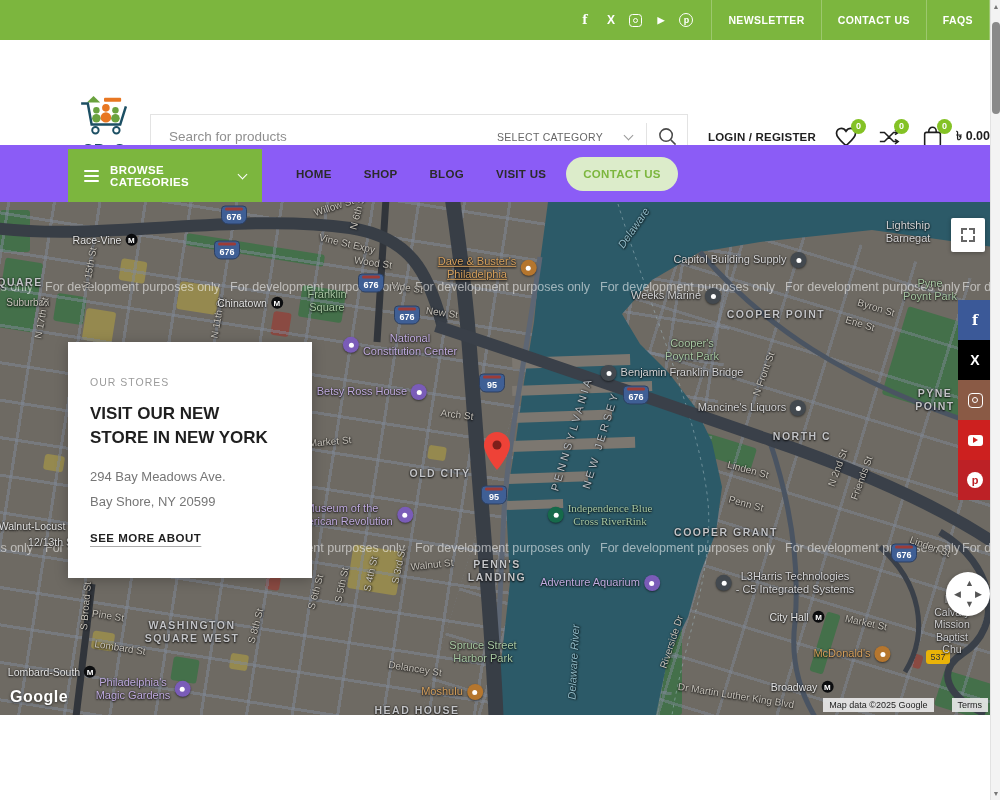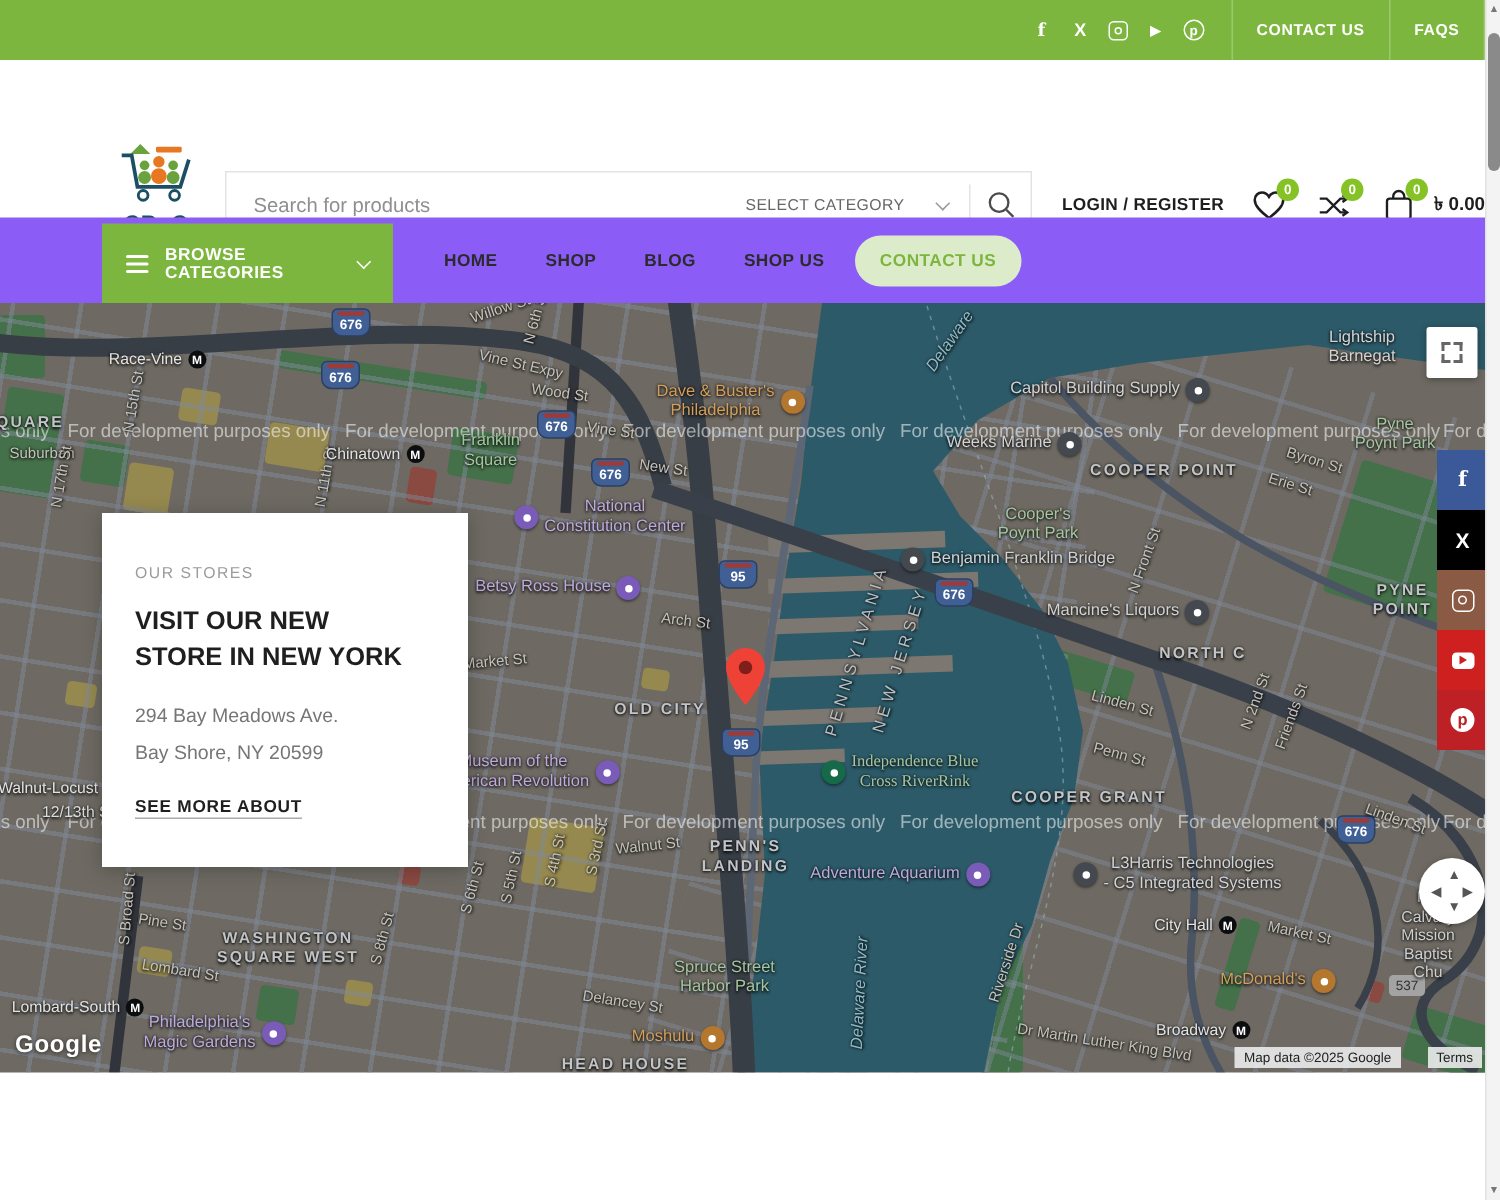--- a/index.html
+++ b/index.html
@@ -100,21 +100,21 @@
   .t-poi-amber .poi-dot{background:#b5762e;}
   .t-poi-green .poi-dot{background:#166a4a;}
   .t-poi-gray .poi-dot{background:#43494f;}
   .mbadge{width:12px;height:12px;border-radius:50%;background:#0c0d0f;color:#fff;font-size:8px;
           font-weight:bold;display:inline-flex;align-items:center;justify-content:center;flex:none;text-shadow:none;}
   .sh-int{width:24px;height:17px;background:#3f5f95;border:1px solid #2c3f61;border-radius:4px 4px 7px 7px;
           color:#fff;font-size:9px;font-weight:bold;display:flex;align-items:center;justify-content:center;
           position:relative;text-shadow:none;margin-left:28px;}
   .sh-int::before{content:"";position:absolute;top:1px;left:3px;right:3px;height:3px;background:#9c3c38;border-radius:2px;}
   .sh-int span{margin-top:3px;}
-  .sh-gray{min-width:20px;height:14px;padding:0 2px;background:#a3a3a3;border-radius:3px;color:#333;
+  .sh-gray{min-width:20px;height:14px;padding:0 2px;background:#eab308;border-radius:3px;color:#333;
            font-size:9px;font-weight:normal;display:flex;align-items:center;justify-content:center;text-shadow:none;}
 
   .pin{position:absolute;left:484px;top:230px;z-index:4;}
 
   
   .store-card{position:absolute;left:68px;top:140px;width:244px;height:236px;background:#fff;z-index:6;
               box-shadow:0 2px 12px rgba(0,0,0,.25);padding:34px 22px 0 22px;box-sizing:border-box;}
   .card-eyebrow{font-size:10.5px;color:#9b9b9b;letter-spacing:1px;margin-bottom:14px;}
   .card-title{font-size:17px;font-weight:bold;color:#1f1f1f;line-height:1.4;white-space:pre-line;margin-bottom:14px;}
   .card-addr{font-size:13px;color:#767676;line-height:1.95;}
@@ -173,20 +173,21 @@
 
   <div class="topbar">
     <div class="topbar-social">
         <span class="ticon i-facebook"></span>
         <span class="ticon i-x"></span>
         <span class="ticon i-instagram"></span>
         <span class="ticon i-youtube"></span>
         <span class="ticon i-pinterest"></span>
       </div>
     <div class="topbar-links">
+        <div class="toplink">NEWSLETTER</div>
         <div class="toplink">CONTACT US</div>
         <div class="toplink">FAQS</div>
       </div>
   </div>
 
   <div class="header">
     <div class="logo">
       <svg width="54" height="40" viewBox="0 0 56 42">
         <polygon points="10,8 17,1 24,8" fill="#6aa23e"></polygon>
         <rect x="28" y="3" width="18" height="4" rx="1" fill="#e87722"></rect>
@@ -254,21 +255,21 @@
           <span></span>
           <span></span>
         </span>
       <span class="browse-label">BROWSE CATEGORIES</span>
       <span class="chev"></span>
     </div>
     <div class="menu">
         <div class="menu-item">HOME</div>
         <div class="menu-item">SHOP</div>
         <div class="menu-item">BLOG</div>
-        <div class="menu-item">SHOP US</div>
+        <div class="menu-item">VISIT US</div>
         <div class="menu-item active">CONTACT US</div>
       </div>
   </div>
 
   <div class="mapwrap">
     <div id="blocks">
         <div class="blk" style="left: 178px; top: 82px; width: 40px; height: 28px; background: rgb(149, 137, 79); transform: rotate(9deg); border-radius: 3px;"></div>
         <div class="blk" style="left: 84px; top: 108px; width: 30px; height: 32px; background: rgb(149, 137, 79); transform: rotate(9deg); border-radius: 3px;"></div>
         <div class="blk" style="left: 120px; top: 58px; width: 26px; height: 22px; background: rgb(149, 137, 79); transform: rotate(9deg); border-radius: 3px;"></div>
         <div class="blk" style="left: 350px; top: 346px; width: 50px; height: 44px; background: rgb(149, 137, 79); transform: rotate(9deg); border-radius: 3px;"></div>
@@ -351,21 +352,21 @@
         <div class="mlabel t-street" style="left: 442px; top: 111px; transform: translate(-50%, -50%) rotate(8deg);"><span class="mtext">New St</span></div>
         <div class="mlabel t-street" style="left: 28px; top: 101px; transform: translate(-50%, -50%);"><span class="mtext">Suburban</span></div>
         <div class="mlabel t-area" style="left: 20px; top: 80px; transform: translate(-50%, -50%);"><span class="mtext">QUARE</span></div>
         <div class="mlabel t-street-v" style="left: 42px; top: 116px; transform: translate(-50%, -50%) rotate(-80deg);"><span class="mtext">N 17th St</span></div>
         <div class="mlabel t-street-v" style="left: 90px; top: 66px; transform: translate(-50%, -50%) rotate(-80deg);"><span class="mtext">N 15th St</span></div>
         <div class="mlabel t-street-v" style="left: 218px; top: 116px; transform: translate(-50%, -50%) rotate(-80deg);"><span class="mtext">N 11th St</span></div>
         <div class="mlabel t-street-v" style="left: 358px; top: 10px; transform: translate(-50%, -50%) rotate(-75deg);"><span class="mtext">N 6th St</span></div>
         <div class="mlabel t-transit" style="left: 250px; top: 101px; transform: translate(-50%, -50%);"><span class="mtext">Chinatown</span><span class="mbadge">M</span></div>
         <div class="mlabel t-poi-green-text" style="left: 327px; top: 99px; transform: translate(-50%, -50%);"><span class="mtext">Franklin
 Square</span></div>
-        <div class="mlabel t-poi-amber" style="left: 487px; top: 66px; transform: translate(-50%, -50%);"><span class="mtext">Dave &amp; Buster's
+        <div class="mlabel t-poi-amber" style="left: 487px; top: 66px; transform: translate(-50%, -50%); text-decoration: underline;"><span class="mtext">Dave &amp; Buster's
 Philadelphia</span><span class="poi-dot"></span></div>
         <div class="mlabel t-water" style="left: 634px; top: 26px; transform: translate(-50%, -50%) rotate(-55deg);"><span class="mtext">Delaware</span></div>
         <div class="mlabel t-poi-gray" style="left: 908px; top: 30px; transform: translate(-50%, -50%);"><span class="mtext">Lightship Barnegat</span></div>
         <div class="mlabel t-poi-gray" style="left: 740px; top: 58px; transform: translate(-50%, -50%);"><span class="mtext">Capitol Building Supply</span><span class="poi-dot"></span></div>
         <div class="mlabel t-poi-gray" style="left: 676px; top: 94px; transform: translate(-50%, -50%);"><span class="mtext">Weeks Marine</span><span class="poi-dot"></span></div>
         <div class="mlabel t-area" style="left: 776px; top: 112px; transform: translate(-50%, -50%);"><span class="mtext">COOPER POINT</span></div>
         <div class="mlabel t-street" style="left: 876px; top: 106px; transform: translate(-50%, -50%) rotate(17deg);"><span class="mtext">Byron St</span></div>
         <div class="mlabel t-street" style="left: 860px; top: 122px; transform: translate(-50%, -50%) rotate(17deg);"><span class="mtext">Erie St</span></div>
         <div class="mlabel t-poi-green-text" style="left: 930px; top: 88px; transform: translate(-50%, -50%);"><span class="mtext">Pyne
 Poynt Park</span></div>

